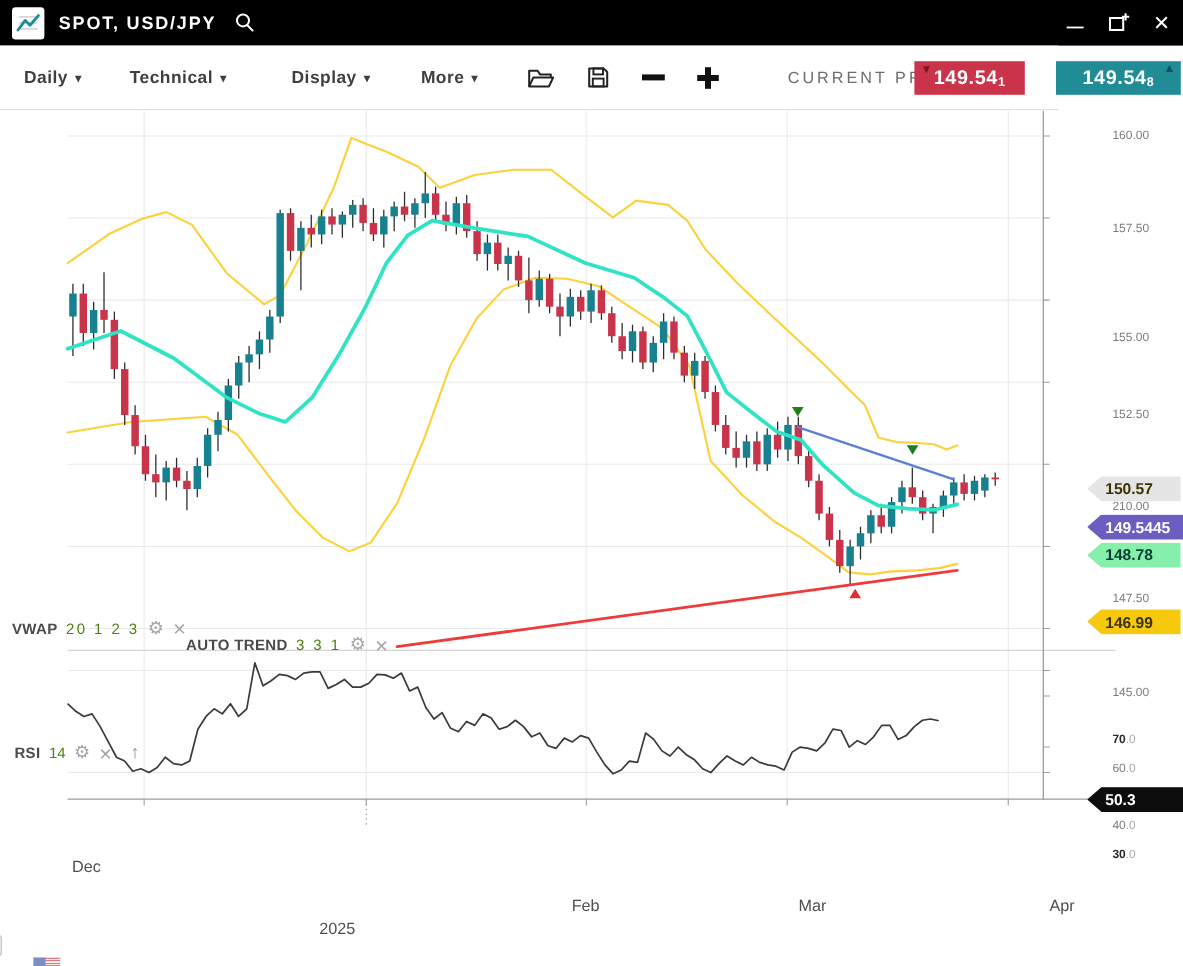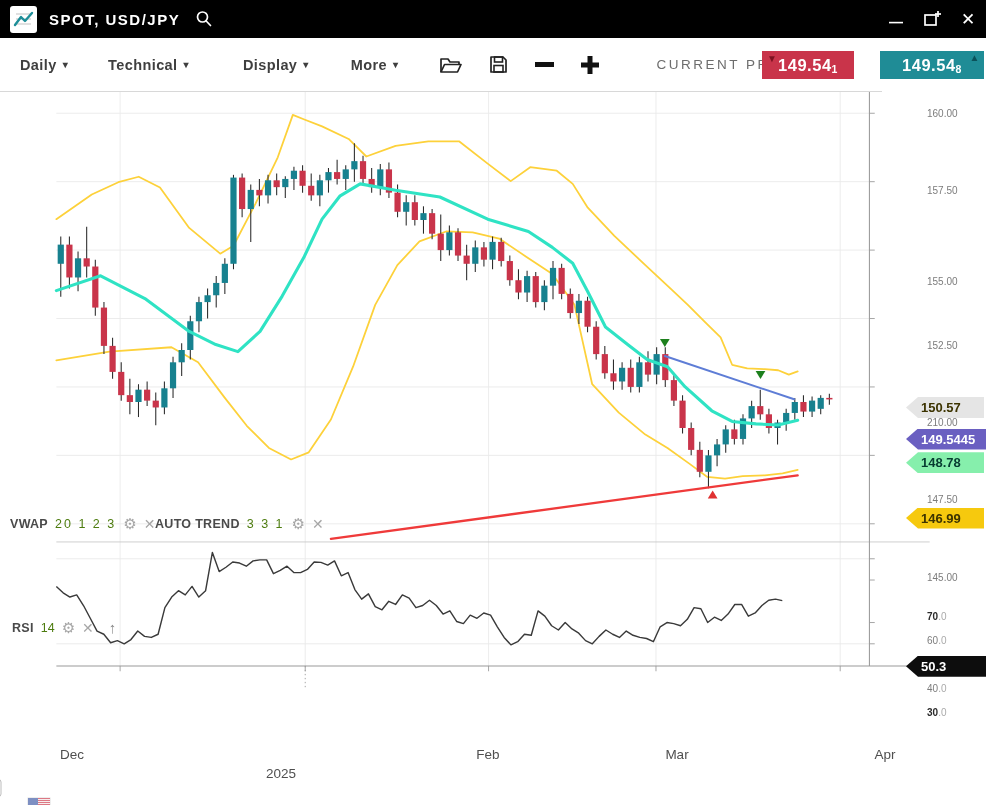--- a/index.html
+++ b/index.html
@@ -374,21 +374,21 @@
         <line x1="0" y1="740" x2="986" y2="740" stroke="#9a9a9a" stroke-width="1.2"></line>
       </svg>
     <div class="overlay" id="overlay">
 
       <div class="ind-row" style="left:10px;top:424px;">
         <span class="ind-name">VWAP</span>
         <span class="ind-params">20 1 2 3</span>
         <span class="ind-icon ind-gear">⚙</span>
         <span class="ind-icon">✕</span>
       </div>
-      <div class="ind-row" style="left:155px;top:424px;">
+      <div class="ind-row" style="left:155px;top:438px;">
         <span class="ind-name">AUTO TREND</span>
         <span class="ind-params">3 3 1</span>
         <span class="ind-icon ind-gear">⚙</span>
         <span class="ind-icon">✕</span>
       </div>
       <div class="ind-row" style="left:12px;top:527px;">
         <span class="ind-name">RSI</span>
         <span class="ind-params" style="letter-spacing:0;">14</span>
         <span class="ind-icon ind-gear">⚙</span>
         <span class="ind-icon">✕</span>
@@ -396,21 +396,21 @@
       </div>
 
       <div id="gen-labels">
           <div class="ticklabel" style="top:16px;">160.00</div>
           <div class="ticklabel" style="top:93.25px;">157.50</div>
           <div class="ticklabel" style="top:184px;">155.00</div>
           <div class="ticklabel" style="top:247.75px;">152.50</div>
           <div class="ticklabel" style="top:325px;">210.00</div>
           <div class="ticklabel" style="top:402.25px;">147.50</div>
           <div class="ticklabel" style="top:479.5px;">145.00</div>
-          <div class="monthlab" style="left:72px;top:655px;">Dec</div>
+          <div class="monthlab" style="left:72px;top:623px;">Dec</div>
           <div class="monthlab" style="left:281px;top:674px;">2025</div>
           <div class="monthlab" style="left:488px;top:655px;">Feb</div>
           <div class="monthlab" style="left:677px;top:655px;">Mar</div>
           <div class="monthlab" style="left:885px;top:655px;">Apr</div>
           <div class="ticklabel" style="top:519px;"><span class="rlab-strong">70</span><span class="rlab-dec">.0</span></div>
           <div class="ticklabel" style="top:543px;"><span class="">60</span><span class="rlab-dec">.0</span></div>
           <div class="ticklabel" style="top:591px;"><span class="">40</span><span class="rlab-dec">.0</span></div>
           <div class="ticklabel" style="top:615px;"><span class="rlab-strong">30</span><span class="rlab-dec">.0</span></div>
           <div class="tag" style="left:906px;top:304.8870000000002px;width:63px;background:#e5e5e5;color:#3c3300;">150.57</div>
           <div class="tag" style="left:906px;top:336.57495px;width:80px;background:#6a5fc1;color:#ffffff;">149.5445</div>

